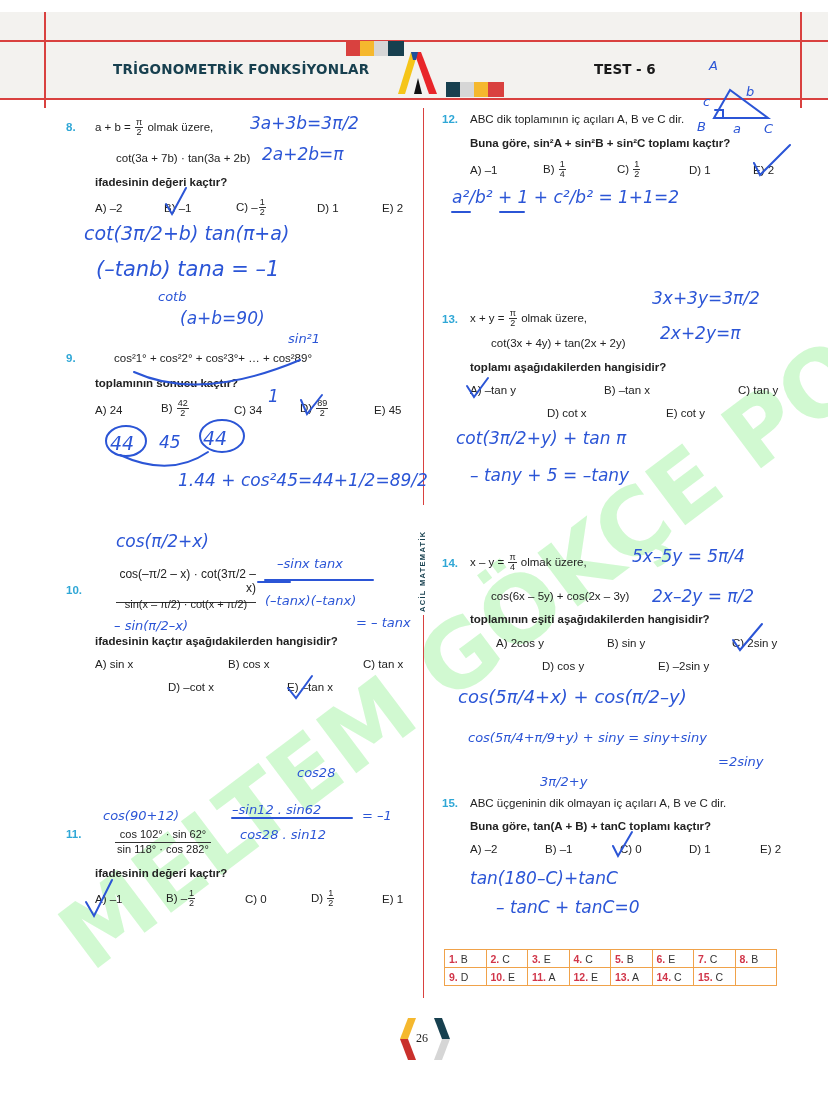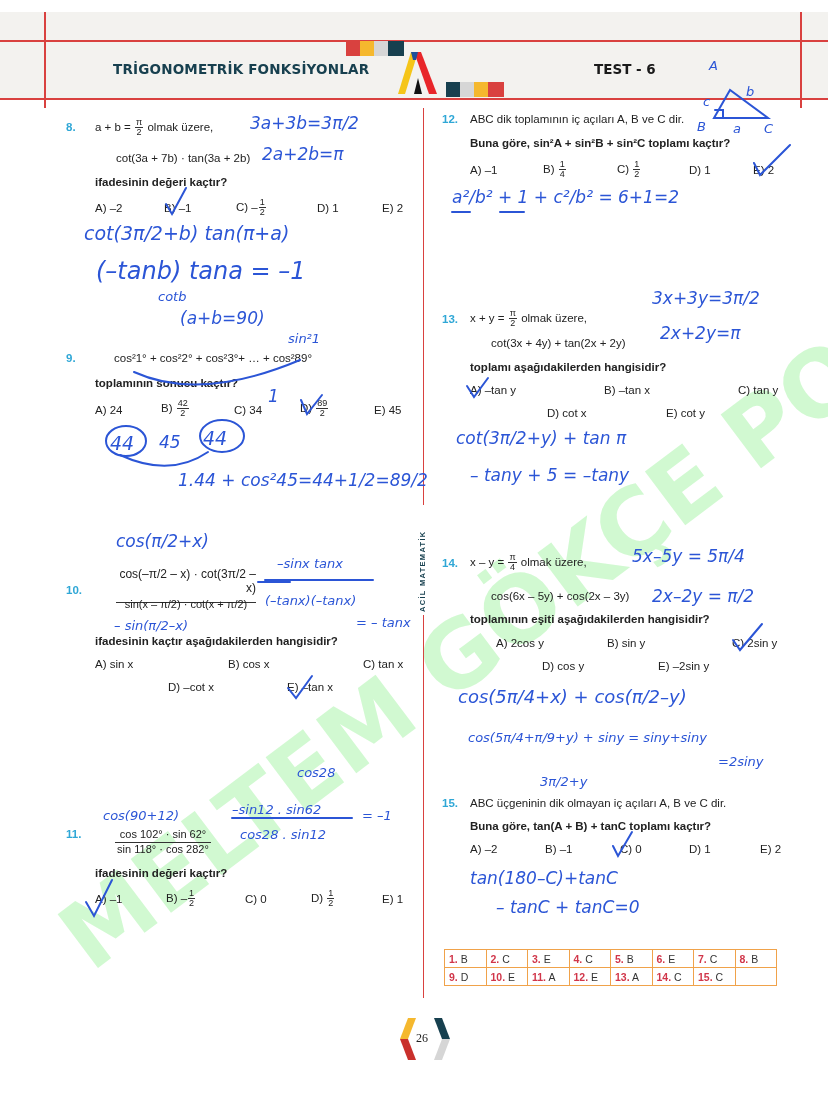--- a/index.html
+++ b/index.html
@@ -213,21 +213,21 @@
     <td><span class="n">14.</span> <span>C</span></td>
     <td><span class="n">15.</span> <span>C</span></td>
     <td><span class="n"></span> <span></span></td>
   </tr>
 </tbody>
   </table>
 
 <div class="hand" style="left:250px;top:113px">3a+3b=3π/2</div>
 <div class="hand" style="left:262px;top:144px">2a+2b=π</div>
 <div class="hand" style="left:84px;top:222px;font-size:19px">cot(3π/2+b) tan(π+a)</div>
-<div class="hand" style="left:96px;top:257px;font-size:24px">(–tanb) tana = –1</div>
+<div class="hand" style="left:96px;top:257px;font-size:21px">(–tanb) tana = –1</div>
 <div class="hand sm" style="left:158px;top:289px">cotb</div>
 <div class="hand" style="left:180px;top:308px">(a+b=90)</div>
 
 <div class="hand sm" style="left:288px;top:331px">sin²1</div>
 <div class="hand" style="left:268px;top:386px">1</div>
 <div class="hand" style="left:110px;top:432px;font-size:19px">44</div>
 <div class="hand" style="left:159px;top:432px">45</div>
 <div class="hand" style="left:203px;top:427px;font-size:19px">44</div>
 <div class="hand" style="left:178px;top:470px">1.44 + cos²45=44+1/2=89/2</div>
 
@@ -242,21 +242,21 @@
 <div class="hand sm" style="left:232px;top:802px">–sin12 . sin62</div>
 <div class="hand sm" style="left:240px;top:827px">cos28 . sin12</div>
 <div class="hand sm" style="left:362px;top:808px">= –1</div>
 
 <div class="hand sm" style="left:709px;top:58px">A</div>
 <div class="hand sm" style="left:746px;top:84px">b</div>
 <div class="hand sm" style="left:703px;top:94px">c</div>
 <div class="hand sm" style="left:697px;top:119px">B</div>
 <div class="hand sm" style="left:733px;top:121px">a</div>
 <div class="hand sm" style="left:764px;top:121px">C</div>
-<div class="hand" style="left:452px;top:187px">a²/b² + 1 + c²/b² = 6+1=2</div>
+<div class="hand" style="left:452px;top:187px">a²/b² + 1 + c²/b² = 1+1=2</div>
 
 <div class="hand" style="left:652px;top:288px">3x+3y=3π/2</div>
 <div class="hand" style="left:660px;top:323px">2x+2y=π</div>
 <div class="hand" style="left:456px;top:428px">cot(3π/2+y) + tan π</div>
 <div class="hand" style="left:470px;top:465px">– tany + 5 = –tany</div>
 
 <div class="hand" style="left:632px;top:546px">5x–5y = 5π/4</div>
 <div class="hand" style="left:652px;top:586px">2x–2y = π/2</div>
 <div class="hand" style="left:458px;top:686px;font-size:18px">cos(5π/4+x) + cos(π/2–y)</div>
 <div class="hand sm" style="left:468px;top:730px">cos(5π/4+π/9+y) + siny = siny+siny</div>

